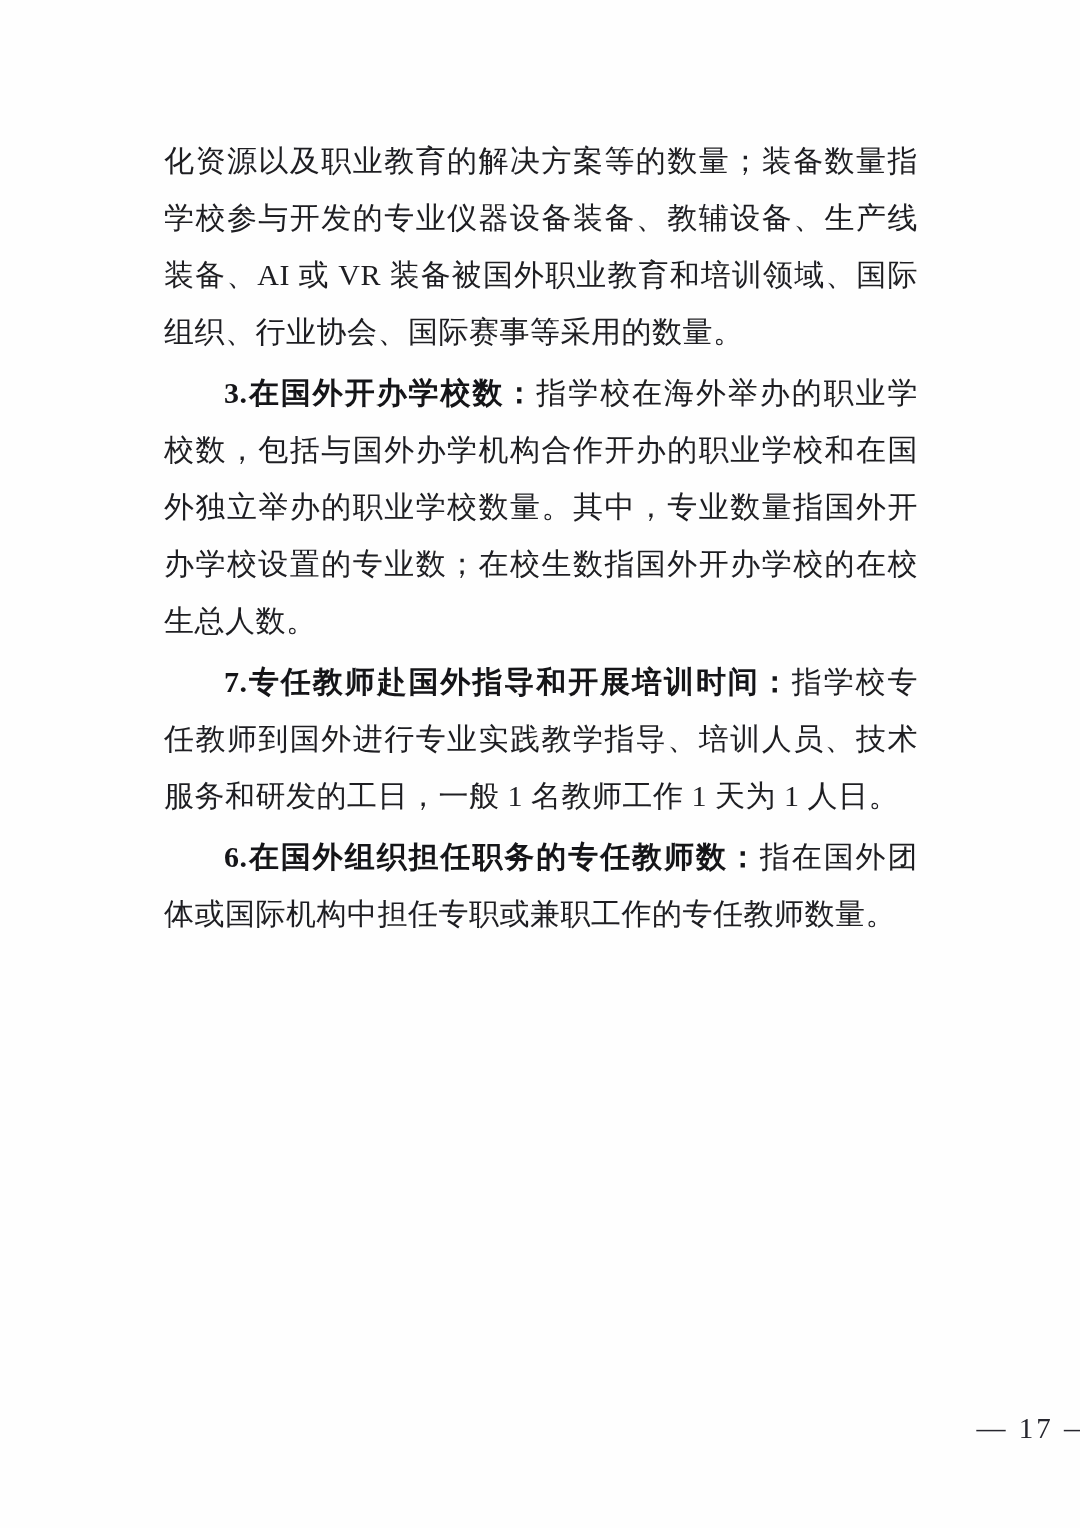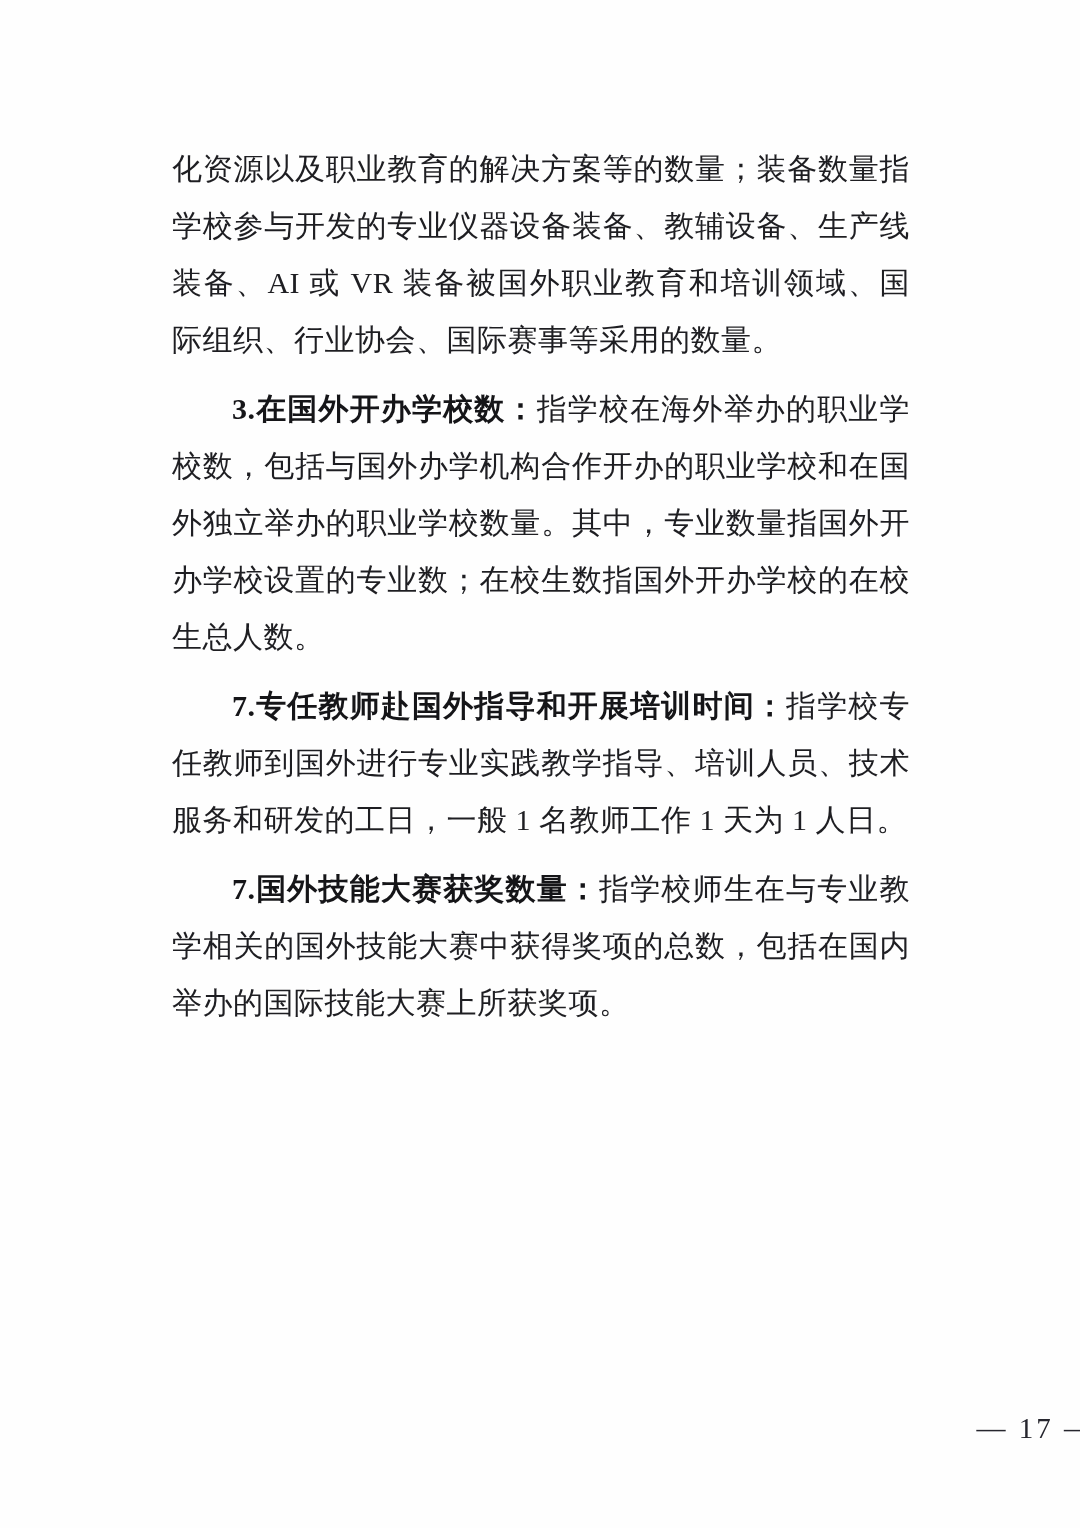--- a/index.html
+++ b/index.html
@@ -21,21 +21,21 @@
     left: 160px;
     top: 128px;
     width: 762px;
     font-size: 30px;
     line-height: 57px;
     text-align: justify;
     text-justify: inter-ideograph;
     letter-spacing: 0.5px;
   }
   .para {
-    margin: 12px;
+    margin: 4px;
     padding: 0;
   }
   .para.indent {
     text-indent: 60px;
     font-family: Liberation Serif, serif;
   }
   .para b {
     font-weight: bold;
     color: #151518;
   }
@@ -52,18 +52,18 @@
   }
 </style>
 </head>
 <body>
 
 <main class="page">
   <section class="doc-body" id="doc-body">
       <p class="para"><span>化资源以及职业教育的解决方案等的数量；装备数量指学校参与开发的专业仪器设备装备、教辅设备、生产线装备、AI 或 VR 装备被国外职业教育和培训领域、国际组织、行业协会、国际赛事等采用的数量。</span></p>
       <p class="para indent"><b>3.在国外开办学校数：</b><span>指学校在海外举办的职业学校数，包括与国外办学机构合作开办的职业学校和在国外独立举办的职业学校数量。其中，专业数量指国外开办学校设置的专业数；在校生数指国外开办学校的在校生总人数。</span></p>
       <p class="para indent"><b>7.专任教师赴国外指导和开展培训时间：</b><span>指学校专任教师到国外进行专业实践教学指导、培训人员、技术服务和研发的工日，一般 1 名教师工作 1 天为 1 人日。</span></p>
-      <p class="para indent"><b>7.国外技能大赛获奖数量：</b><span>指学校师生在与专业教学相关的国外技能大赛中获得奖项的总数，包括在国内举办的国际技能大赛上所获奖项。</span></p>
+      <p class="para indent"><b>6.在国外组织担任职务的专任教师数：</b><span>指在国外团体或国际机构中担任专职或兼职工作的专任教师数量。</span></p>
     </section>
   <footer class="footer">
     <span>— 17 —</span>
   </footer>
 </main>
 
 </body></html>

